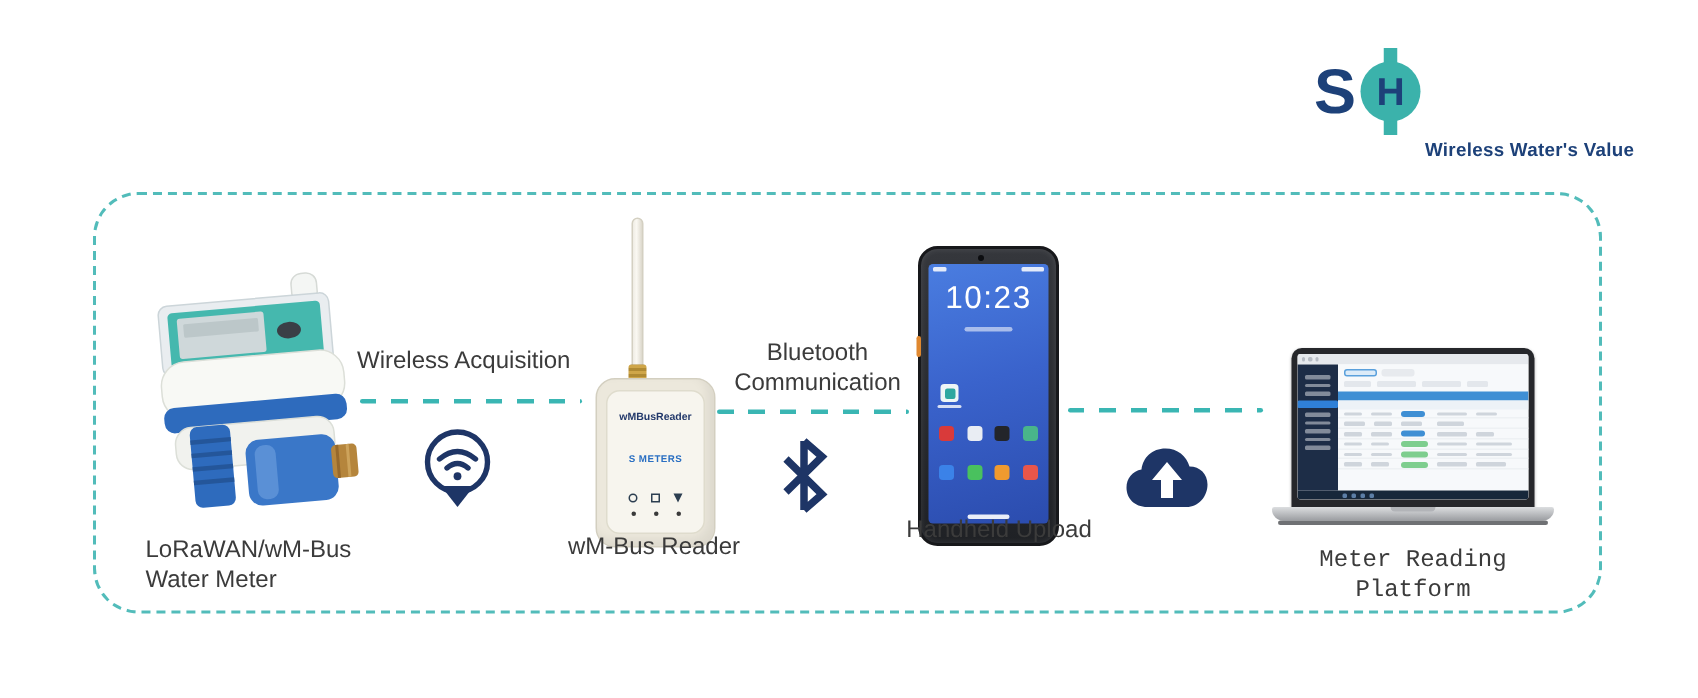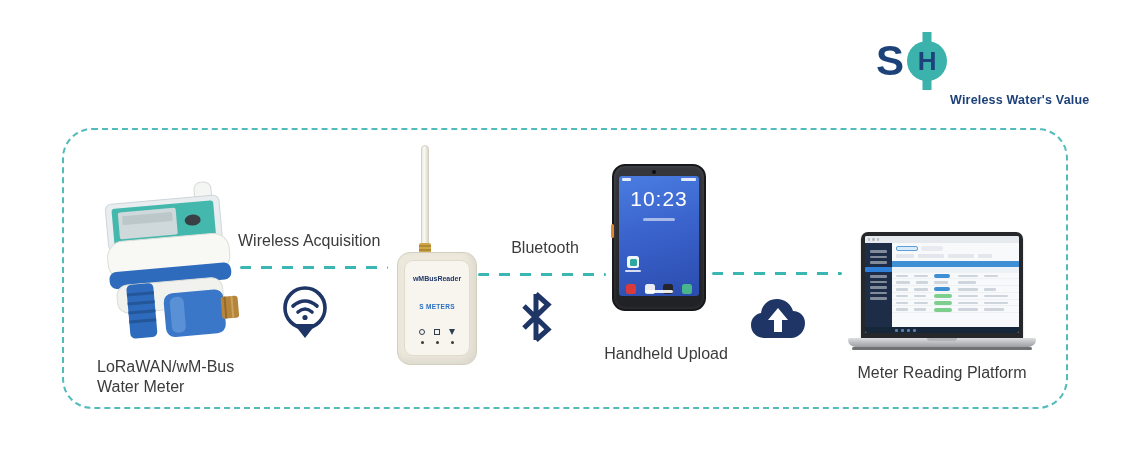--- a/index.html
+++ b/index.html
@@ -39,21 +39,21 @@
   .reader-title { position:absolute; top:14px; width:100%; text-align:center; font-size:7px; font-weight:700; color:#22386a; }
   .reader-brand { position:absolute; top:42px; width:100%; text-align:center; font-size:6.5px; font-weight:700; color:#2a6fc2; letter-spacing:.3px; }
   .reader-ind { position:absolute; top:68px; width:100%; display:flex; justify-content:center; gap:9px; }
   .reader-ind .ic { width:6px; height:6px; border:1.2px solid #2c3e50; }
   .reader-ind .ic.round { border-radius:50%; }
   .reader-ind .ic.tri { width:0; height:0; border:none; border-left:3.5px solid transparent; border-right:3.5px solid transparent; border-top:6px solid #2c3e50; }
   .reader-dots { position:absolute; top:80px; width:100%; display:flex; justify-content:center; gap:12px; }
   .reader-dots i { width:3px; height:3px; border-radius:50%; background:#3a3a3a; }
 
   
-  .phone { position:absolute; left:612px; top:164px; width:94px; height:147px; background:linear-gradient(180deg,#35373c,#1f2125); border:2px solid #17181b; border-radius:13px; box-shadow:inset 0 0 4px rgba(255,255,255,.12); }
+  .phone { position:absolute; left:612px; top:164px; width:94px; height:200px; background:linear-gradient(180deg,#35373c,#1f2125); border:2px solid #17181b; border-radius:13px; box-shadow:inset 0 0 4px rgba(255,255,255,.12); }
   .phone-btn { position:absolute; left:-3px; top:58px; width:3px; height:14px; background:#e0882f; border-radius:2px; }
   .phone-cam { position:absolute; top:4px; left:38px; width:4px; height:4px; border-radius:50%; background:#0c0d10; }
   .phone-screen { position:absolute; left:5px; right:5px; top:10px; bottom:13px; background:linear-gradient(165deg,#4a7de0 0%,#3a63cc 45%,#2b4cae 100%); border-radius:3px; overflow:hidden; }
   .phone-status { position:absolute; top:2px; left:3px; right:3px; height:3px; display:flex; justify-content:space-between; }
   .phone-status i { display:block; height:2.5px; background:rgba(255,255,255,.85); border-radius:1px; }
   .phone-status i.l { width:9px; } .phone-status i.r { width:15px; }
   .phone-clock { position:absolute; top:11px; width:100%; text-align:center; color:#ffffff; font-size:21px; font-weight:400; letter-spacing:1px; }
   .phone-date { position:absolute; top:42px; left:50%; transform:translateX(-50%); width:32px; height:3px; background:rgba(255,255,255,.55); border-radius:2px; }
   .phone-app-single { position:absolute; left:8px; top:80px; width:12px; height:12px; background:#eef6f6; border-radius:2.5px; }
   .phone-app-single i { position:absolute; inset:2.5px; background:#2ea7a0; border-radius:1.5px; }
@@ -172,23 +172,25 @@
         <span class="ic"></span>
         <span class="ic tri"></span>
       </div>
       <div class="reader-dots">
           <i></i>
           <i></i>
           <i></i>
         </div>
     </div>
   </div>
-
-  <div class="lbl center" style="left:478px; top:226px; width:134px;margin-top:12px;">
+  <div class="lbl center" style="left:358px; top:355px; width:156px;">wM-Bus Reader</div>
+
+  <div class="lbl center" style="left:478px; top:226px; width:134px;">
     <div>Bluetooth</div>
+    <div>Communication</div>
   </div>
   <div class="dash" style="left:478px; top:273px; width:128px;"></div>
   <svg class="icon-abs" style="left:520px; top:291px;" width="32" height="52" viewBox="0 0 32 52">
     <path d="M16 3 V49 M16 3 L28 13.5 L4 37 M16 49 L28 38.5 L4 15" fill="none" stroke="#1e3566" stroke-width="5" stroke-linejoin="miter"></path>
   </svg>
 
   <div class="phone">
     <span class="phone-btn"></span>
     <span class="phone-cam"></span>
     <div class="phone-screen">
@@ -306,15 +308,15 @@
             <i></i>
             <i></i>
             <i></i>
           </div>
       </div>
     </div>
     <div class="laptop-base"></div>
     <div class="laptop-notch"></div>
     <div class="laptop-foot"></div>
   </div>
-  <div class="lbl center" style="left:843px; top:363px; width:198px;">Meter Reading Platform</div>
+  <div class="lbl center" style="left:843px; top:363px; width:198px;font-family:Liberation Mono, monospace;">Meter Reading Platform</div>
 
 </div>
 
 </body></html>

